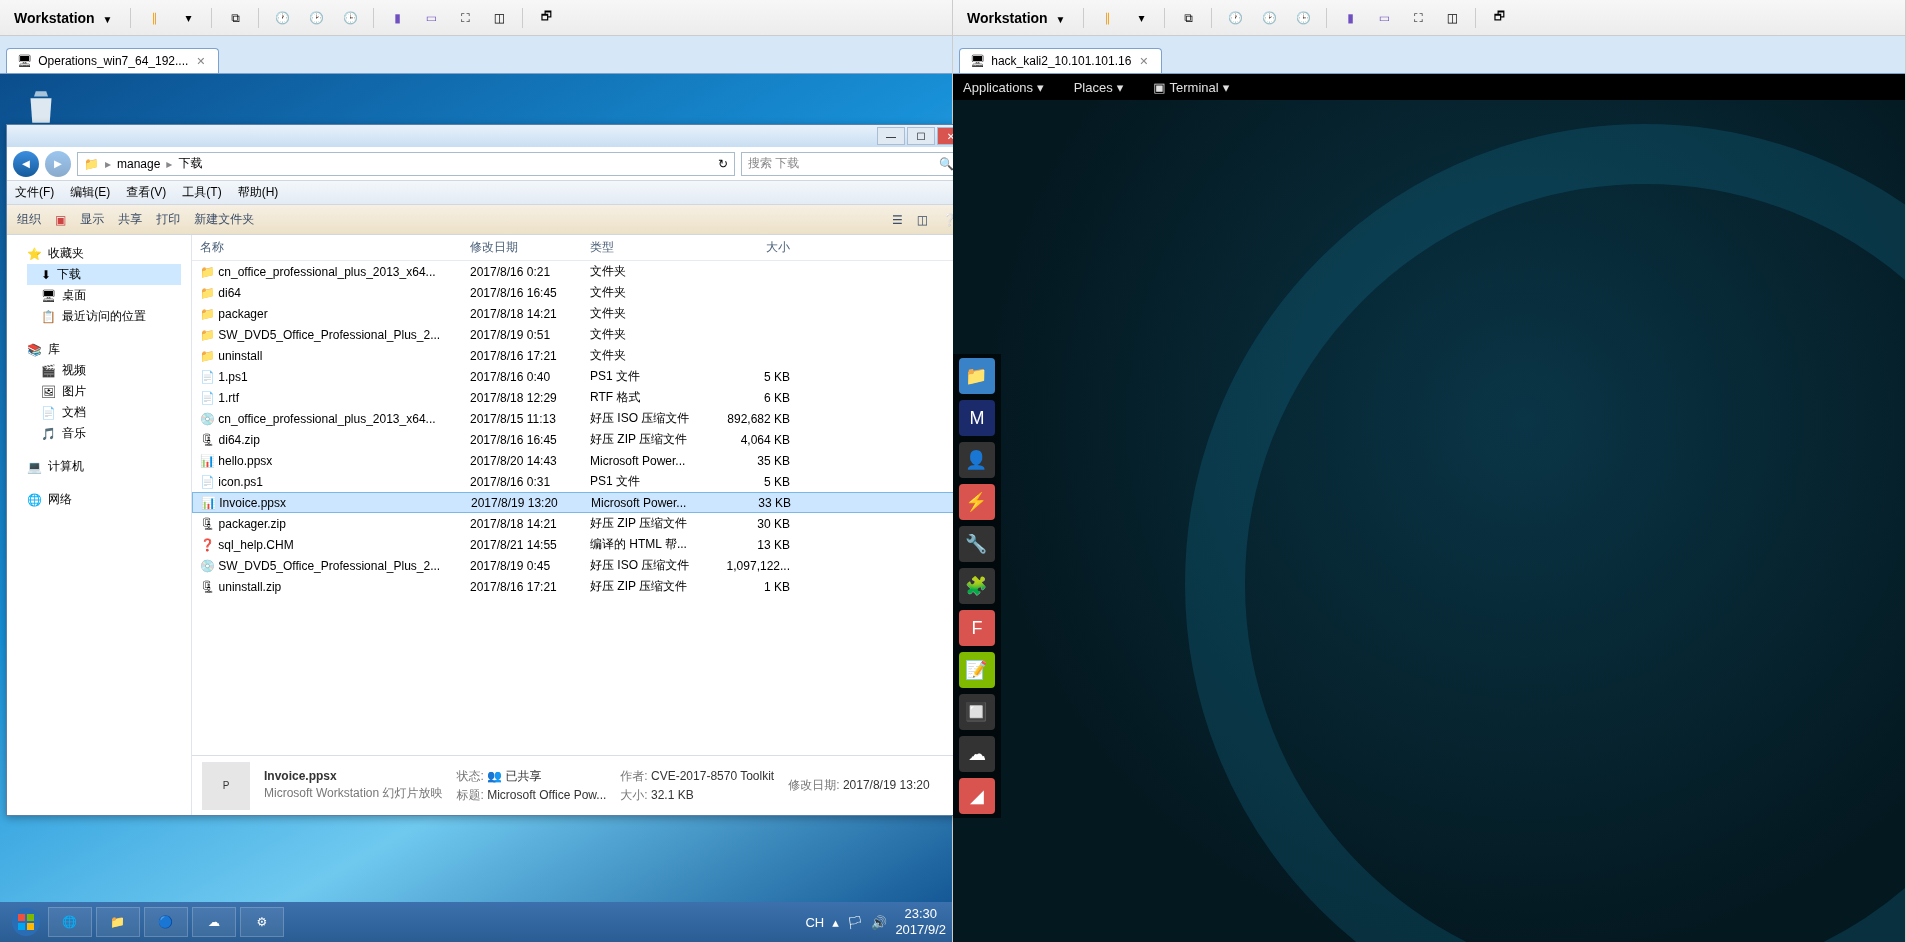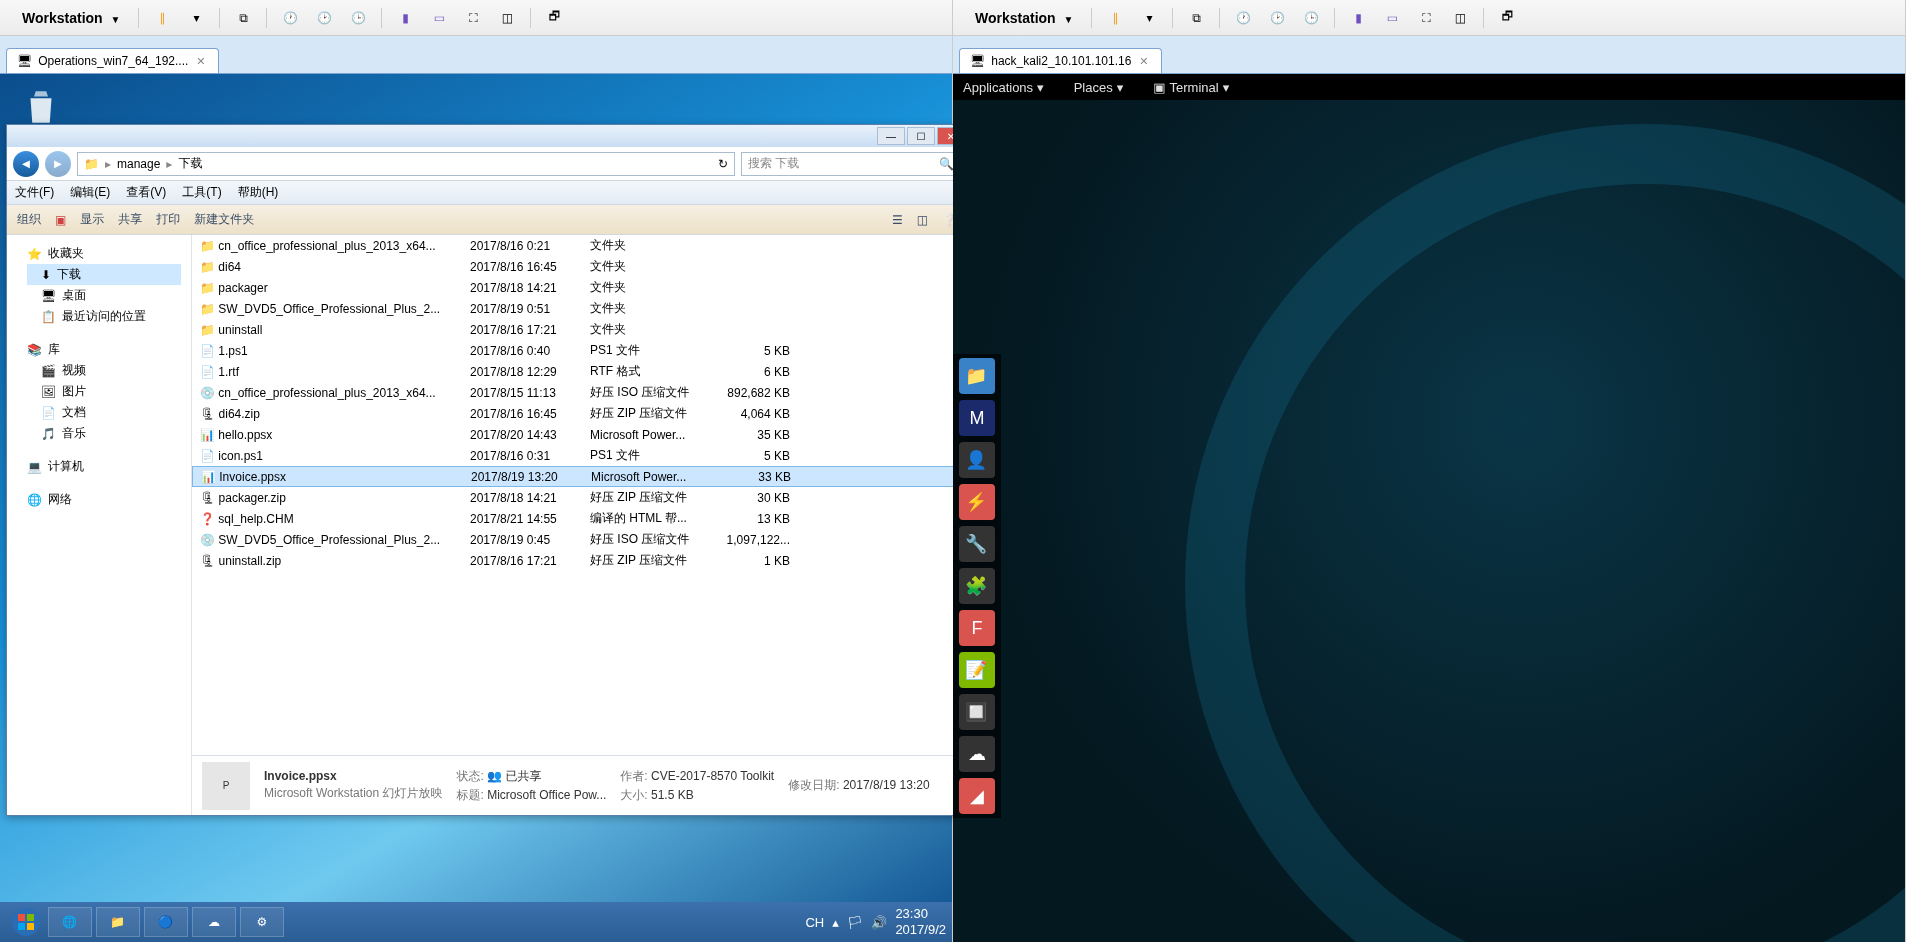--- a/index.html
+++ b/index.html
@@ -1,19 +1,19 @@
 <!DOCTYPE html>
 <html><head>
 <meta charset="utf-8">
 <style>
 * { box-sizing: border-box; margin: 0; padding: 0; }
 body { font-family: "Segoe UI", Tahoma, sans-serif; font-size: 12px; width: 1906px; height: 942px; background: #fff; overflow: hidden; }
 .container { display: flex; width: 100%; height: 100%; }
 .pane { width: 50%; height: 100%; display: flex; flex-direction: column; border-right: 1px solid #ccc; }
-.vm-toolbar { height: 36px; background: linear-gradient(#f7f7f7,#ececec); border-bottom: 1px solid #ccc; display: flex; align-items: center; padding: 0 16px; gap: 12px; }
+.vm-toolbar { height: 36px; background: linear-gradient(#f7f7f7,#ececec); border-bottom: 1px solid #ccc; display: flex; align-items: center; padding: 0 8px; gap: 12px; }
 .vm-toolbar .ws { font-size: 14px; font-weight: 600; padding: 2px 6px; }
 .vm-toolbar .ws .tri { font-size: 10px; margin-left: 4px; }
 .vm-toolbar .sep { width: 1px; height: 20px; background: #ccc; }
 .vm-toolbar .tbtn { width: 22px; height: 22px; display: inline-flex; align-items: center; justify-content: center; cursor: pointer; }
 .tab-bar { height: 38px; background: #d6e7f7; display: flex; align-items: flex-end; padding-left: 6px; border-bottom: 1px solid #7da2ce; }
 .tab { background: #fff; border: 1px solid #7da2ce; border-bottom: none; border-radius: 4px 4px 0 0; padding: 5px 10px; display: flex; align-items: center; gap: 6px; font-size: 12px; }
 .tab .x { color: #888; font-size: 11px; cursor: pointer; padding: 0 2px; }
 .desktop-win7 { flex: 1; background: linear-gradient(150deg,#0b4d8c,#1890d7 40%,#6fc9ef 70%,#0b4d8c); position: relative; }
 .recycle { position: absolute; top: 12px; left: 20px; color: #fff; text-align: center; }
 .recycle svg { width: 42px; height: 42px; }
@@ -44,21 +44,21 @@
 .row { height: 21px; display: flex; align-items: center; padding-left: 8px; cursor: pointer; }
 .row.sel { background: #cde6ff; border: 1px solid #7bb8e8; }
 .row .icon { width: 18px; text-align: center; }
 .details { height: 60px; border-top: 1px solid #d8dee5; display: flex; padding: 6px 10px; gap: 14px; align-items: center; color: #333; }
 .details .big-icon { width: 48px; height: 48px; background: #e6e6e6; display: flex; align-items: center; justify-content: center; font-size: 10px; }
 .details .col1 { display: flex; flex-direction: column; gap: 2px; }
 .taskbar { position: absolute; left: 0; right: 0; bottom: 0; height: 40px; background: linear-gradient(#3c71ad,#2a5d93); display: flex; align-items: center; padding: 0 6px; color: #fff; }
 .taskbar .start { width: 40px; height: 40px; display: flex; align-items: center; justify-content: center; }
 .taskbar .tbicon { width: 44px; height: 30px; margin: 0 2px; border: 1px solid rgba(255,255,255,.2); background: rgba(255,255,255,.08); display: flex; align-items: center; justify-content: center; cursor: pointer; }
 .tray { margin-left: auto; display: flex; align-items: center; gap: 8px; font-size: 13px; }
-.tray .clock { text-align: left; line-height: 1.2; }
+.tray .clock { text-align: center; line-height: 1.2; }
 
 .desktop-kali { flex: 1; background: radial-gradient(circle at 60% 40%, #0a3546, #041820 70%); position: relative; overflow: hidden; }
 .desktop-kali::before { content: ""; position: absolute; right: -200px; top: 50px; width: 800px; height: 800px; border: 60px solid #1a8fb8; border-radius: 50%; opacity: .2; }
 .gnome-bar { position: absolute; top: 0; left: 0; right: 0; height: 26px; background: #000; color: #e0e0e0; display: flex; align-items: center; gap: 30px; padding: 0 10px; font-size: 13px; }
 .gnome-bar .menu { cursor: pointer; display: flex; align-items: center; gap: 4px; }
 .dock { position: absolute; left: 0; top: 280px; width: 48px; background: rgba(0,0,0,.6); padding: 4px 0; display: flex; flex-direction: column; gap: 6px; align-items: center; }
 .dock .di { width: 36px; height: 36px; background: #333; border-radius: 4px; display: flex; align-items: center; justify-content: center; color: #fff; font-size: 18px; cursor: pointer; }
 </style>
 </head>
 <body>
@@ -189,20 +189,26 @@
                 </div>
             </div>
             <div class="sb-group">
               <div class="sb-header">
                   <span>🌐</span>
                   <span>网络</span>
                 </div>
             </div>
           </div>
           <div class="filelist">
+            <div class="cols">
+              <div class="c-name">名称</div>
+              <div class="c-date">修改日期</div>
+              <div class="c-type">类型</div>
+              <div class="c-size">大小</div>
+            </div>
             <div class="rows" id="file-rows">
                 <div class="row">
                   <div class="c-name"><span class="icon">📁</span> cn_office_professional_plus_2013_x64...</div>
                   <div class="c-date">2017/8/16 0:21</div>
                   <div class="c-type">文件夹</div>
                   <div class="c-size"></div>
                 </div>
                 <div class="row">
                   <div class="c-name"><span class="icon">📁</span> di64</div>
                   <div class="c-date">2017/8/16 16:45</div>
@@ -299,21 +305,21 @@
               <div class="col1">
                 <div><b>Invoice.ppsx</b></div>
                 <div style="color:#777">Microsoft Workstation 幻灯片放映</div>
               </div>
               <div class="col1">
                 <div><span style="color:#777">状态:</span> 👥 <span>已共享</span></div>
                 <div><span style="color:#777">标题:</span> <span>Microsoft Office Pow...</span></div>
               </div>
               <div class="col1">
                 <div><span style="color:#777">作者:</span> <span>CVE-2017-8570 Toolkit</span></div>
-                <div><span style="color:#777">大小:</span> <span>51.5 KB</span></div>
+                <div><span style="color:#777">大小:</span> <span>32.1 KB</span></div>
               </div>
               <div class="col1">
                 <div><span style="color:#777">修改日期:</span> <span>2017/8/19 13:20</span></div>
               </div>
             </div>
           </div>
         </div>
       </div>
 
       <div class="taskbar">

